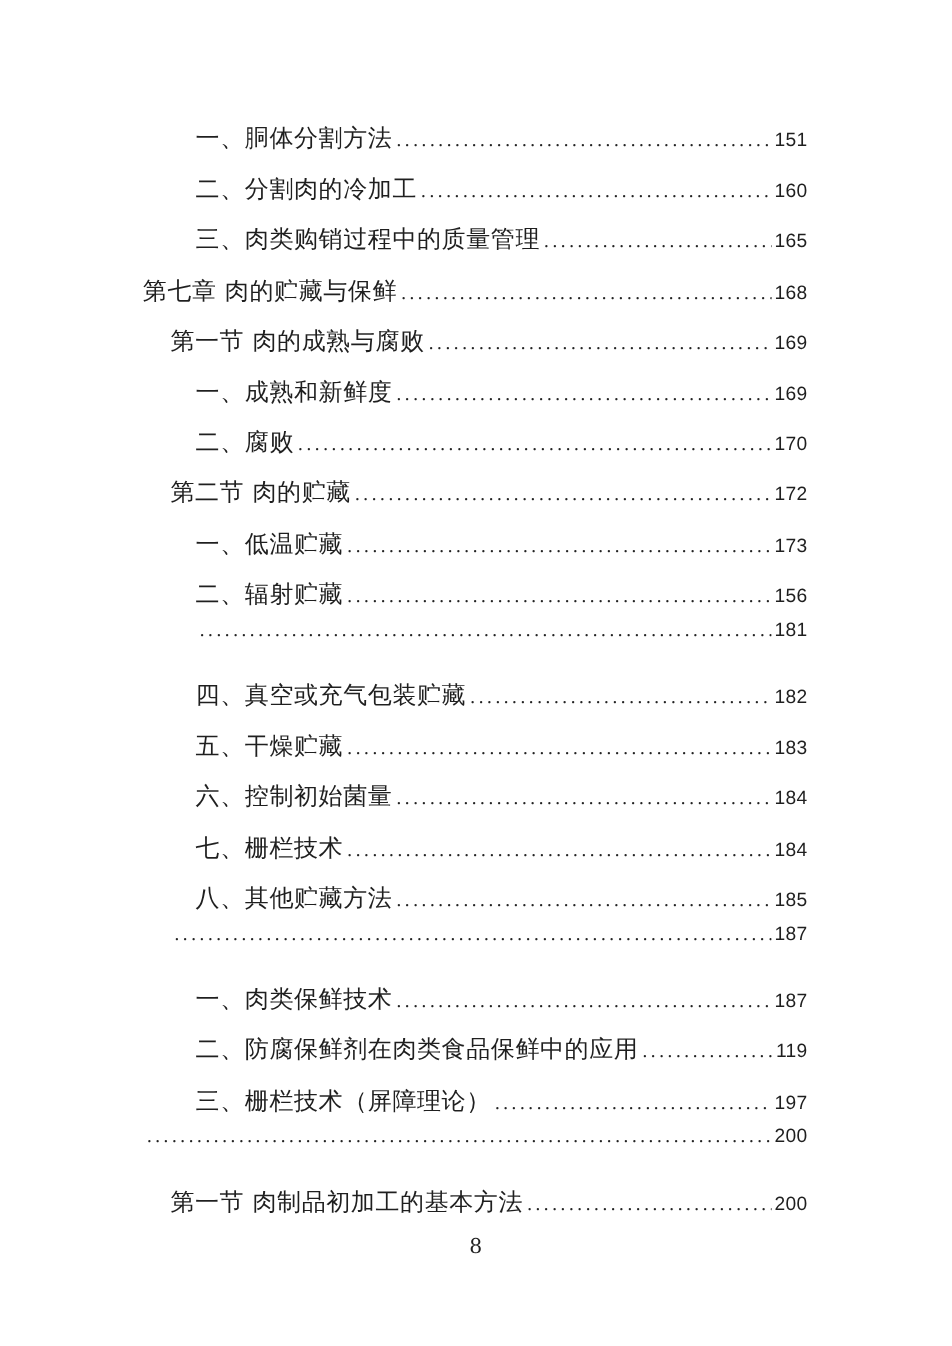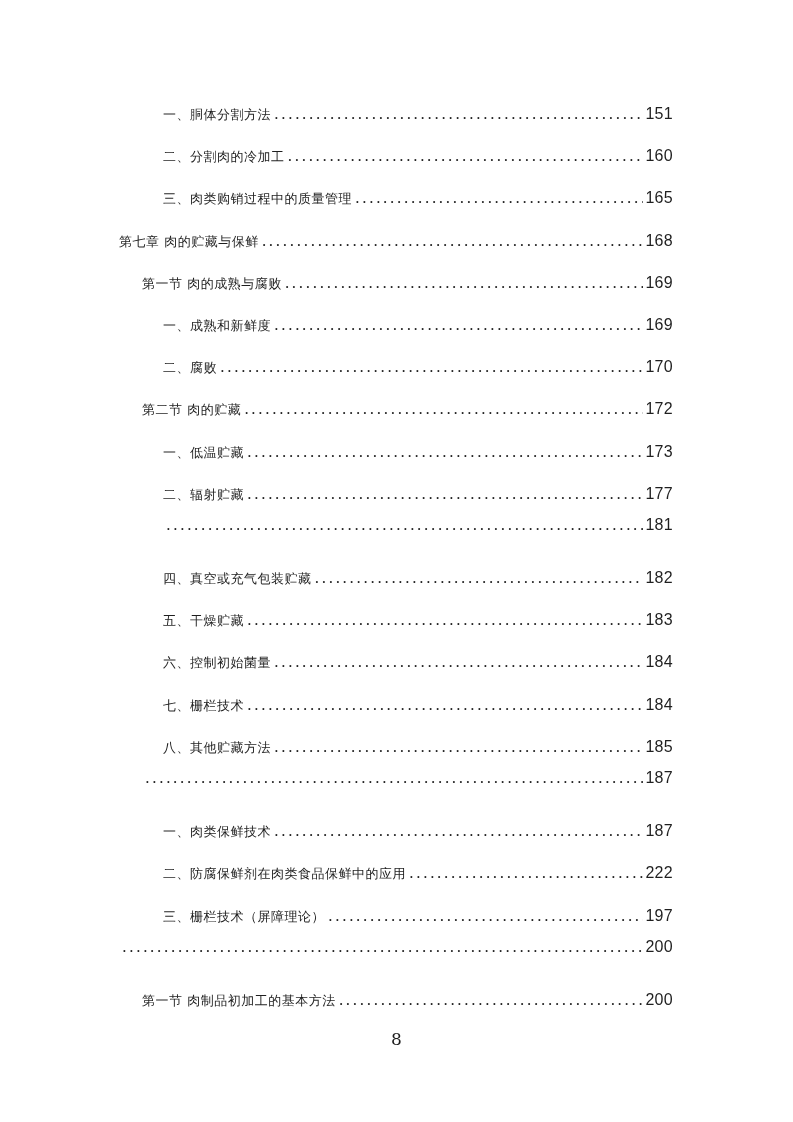--- a/index.html
+++ b/index.html
@@ -30,21 +30,21 @@
     display: flex;
     align-items: baseline;
     height: 42.2px;
     overflow: hidden;
   }
   .toc-row.level-0 { padding-left: 0; }
   .toc-row.level-1 { padding-left: 23px; }
   .toc-row.level-2 { padding-left: 44px; }
   .toc-label {
     flex: none;
-    font-size: 13px;
+    font-size: 20px;
     line-height: 42px;
     white-space: nowrap;
     letter-spacing: 0.5px;
   }
   .toc-dots {
     flex: 1 1 auto;
     overflow: hidden;
     white-space: nowrap;
     font-size: 15px;
     letter-spacing: 2.2px;
@@ -117,21 +117,21 @@
       <span class="toc-pagenum">172</span>
     </div>
       <div class="toc-row level-2">
       <span class="toc-label">一、低温贮藏</span>
       <span class="toc-dots">........................................................................................................................................................................................................</span>
       <span class="toc-pagenum">173</span>
     </div>
       <div class="toc-row level-2">
       <span class="toc-label">二、辐射贮藏</span>
       <span class="toc-dots">........................................................................................................................................................................................................</span>
-      <span class="toc-pagenum">177</span>
+      <span class="toc-pagenum">156</span>
     </div>
       <div class="toc-row level-2">
       <span class="toc-dots">........................................................................................................................................................................................................</span>
       <span class="toc-pagenum">181</span>
     </div>
       <div class="toc-row level-2">
       <span class="toc-label">四、真空或充气包装贮藏</span>
       <span class="toc-dots">........................................................................................................................................................................................................</span>
       <span class="toc-pagenum">182</span>
     </div>
@@ -160,21 +160,21 @@
       <span class="toc-pagenum">187</span>
     </div>
       <div class="toc-row level-2">
       <span class="toc-label">一、肉类保鲜技术</span>
       <span class="toc-dots">........................................................................................................................................................................................................</span>
       <span class="toc-pagenum">187</span>
     </div>
       <div class="toc-row level-2">
       <span class="toc-label">二、防腐保鲜剂在肉类食品保鲜中的应用</span>
       <span class="toc-dots">........................................................................................................................................................................................................</span>
-      <span class="toc-pagenum">222</span>
+      <span class="toc-pagenum">119</span>
     </div>
       <div class="toc-row level-2">
       <span class="toc-label">三、栅栏技术（屏障理论） </span>
       <span class="toc-dots">........................................................................................................................................................................................................</span>
       <span class="toc-pagenum">197</span>
     </div>
       <div class="toc-row level-0">
       <span class="toc-dots">........................................................................................................................................................................................................</span>
       <span class="toc-pagenum">200</span>
     </div>

